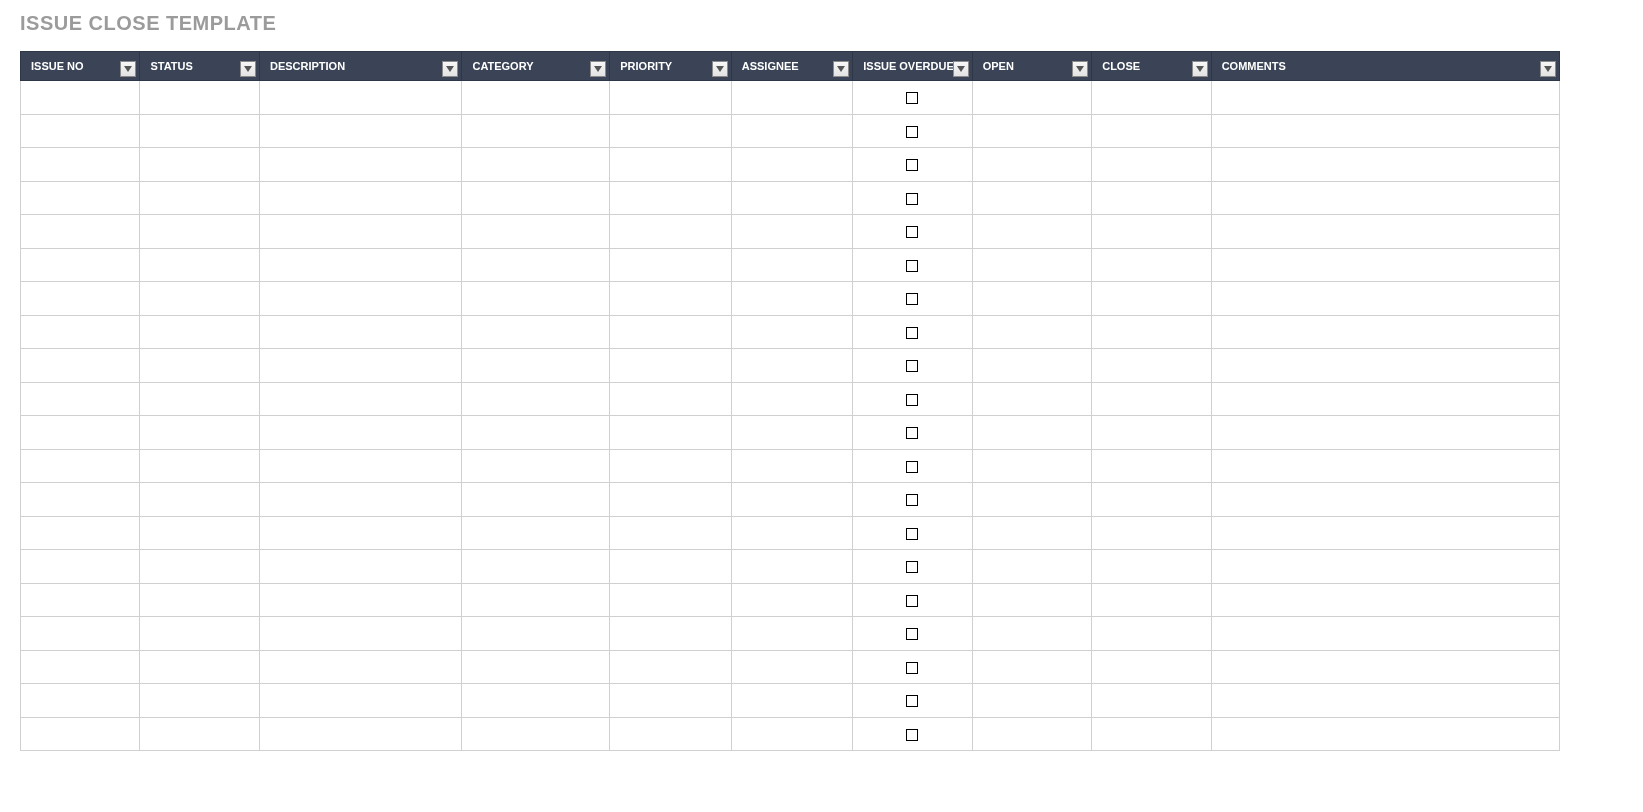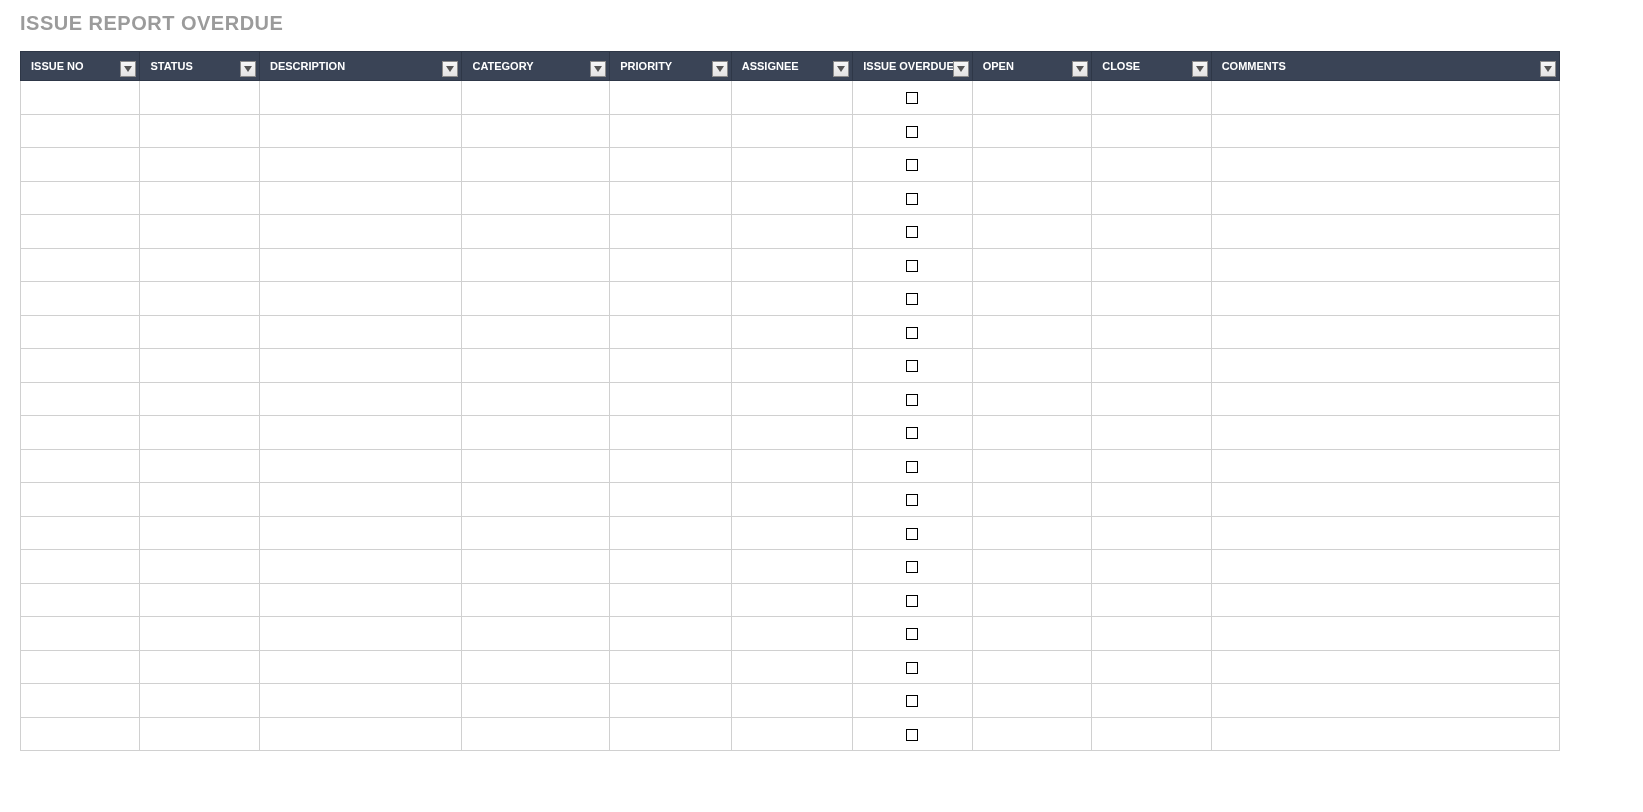--- a/index.html
+++ b/index.html
@@ -74,21 +74,21 @@
   col.c-pri     { width: 120px; }
   col.c-ass     { width: 120px; }
   col.c-over    { width: 118px; }
   col.c-open    { width: 118px; }
   col.c-close   { width: 118px; }
   col.c-comm    { width: 344px; }
 </style>
 </head>
 <body>
 
-<h1 class="title">ISSUE REPORT OVERDUE</h1>
+<h1 class="title">ISSUE CLOSE TEMPLATE</h1>
 
 <table>
   <colgroup>
     <col class="c-issue">
       <col class="c-status">
       <col class="c-desc">
       <col class="c-cat">
       <col class="c-pri">
       <col class="c-ass">
       <col class="c-over">

